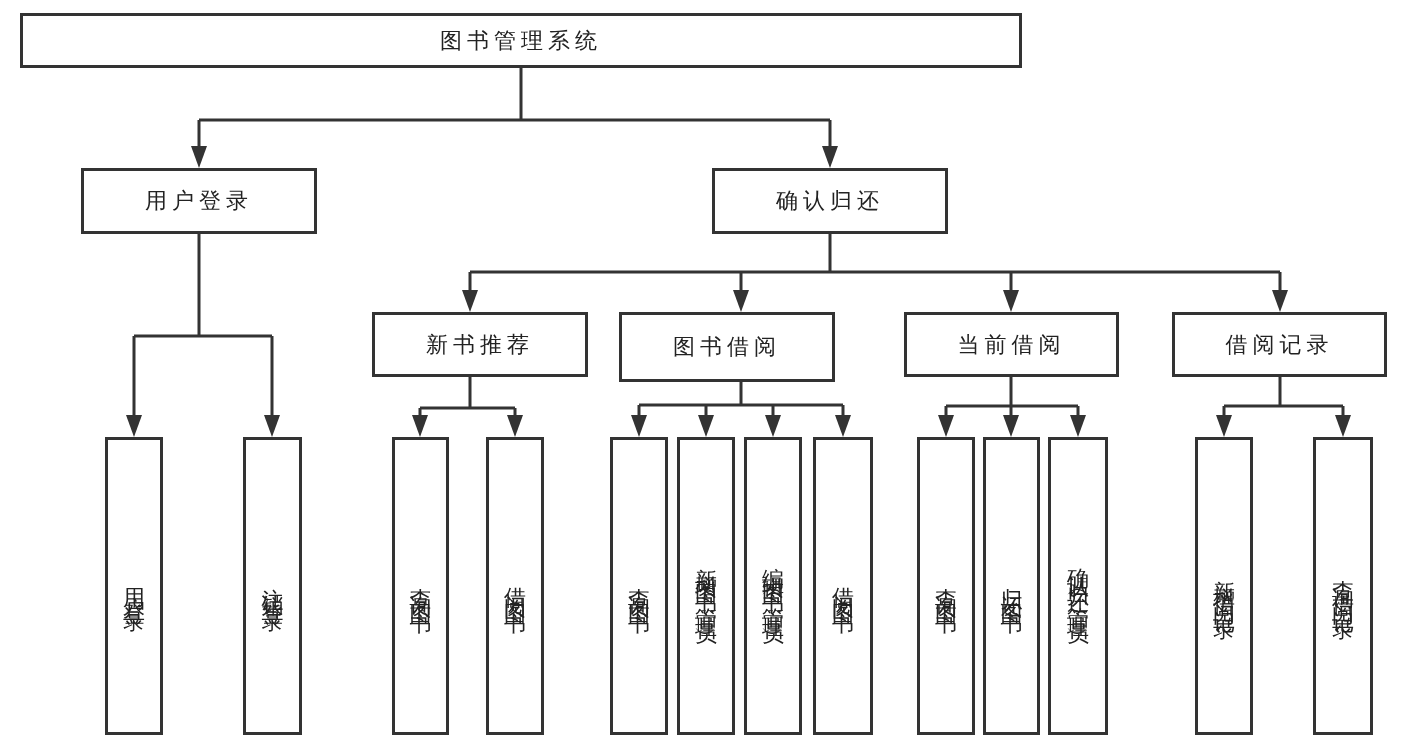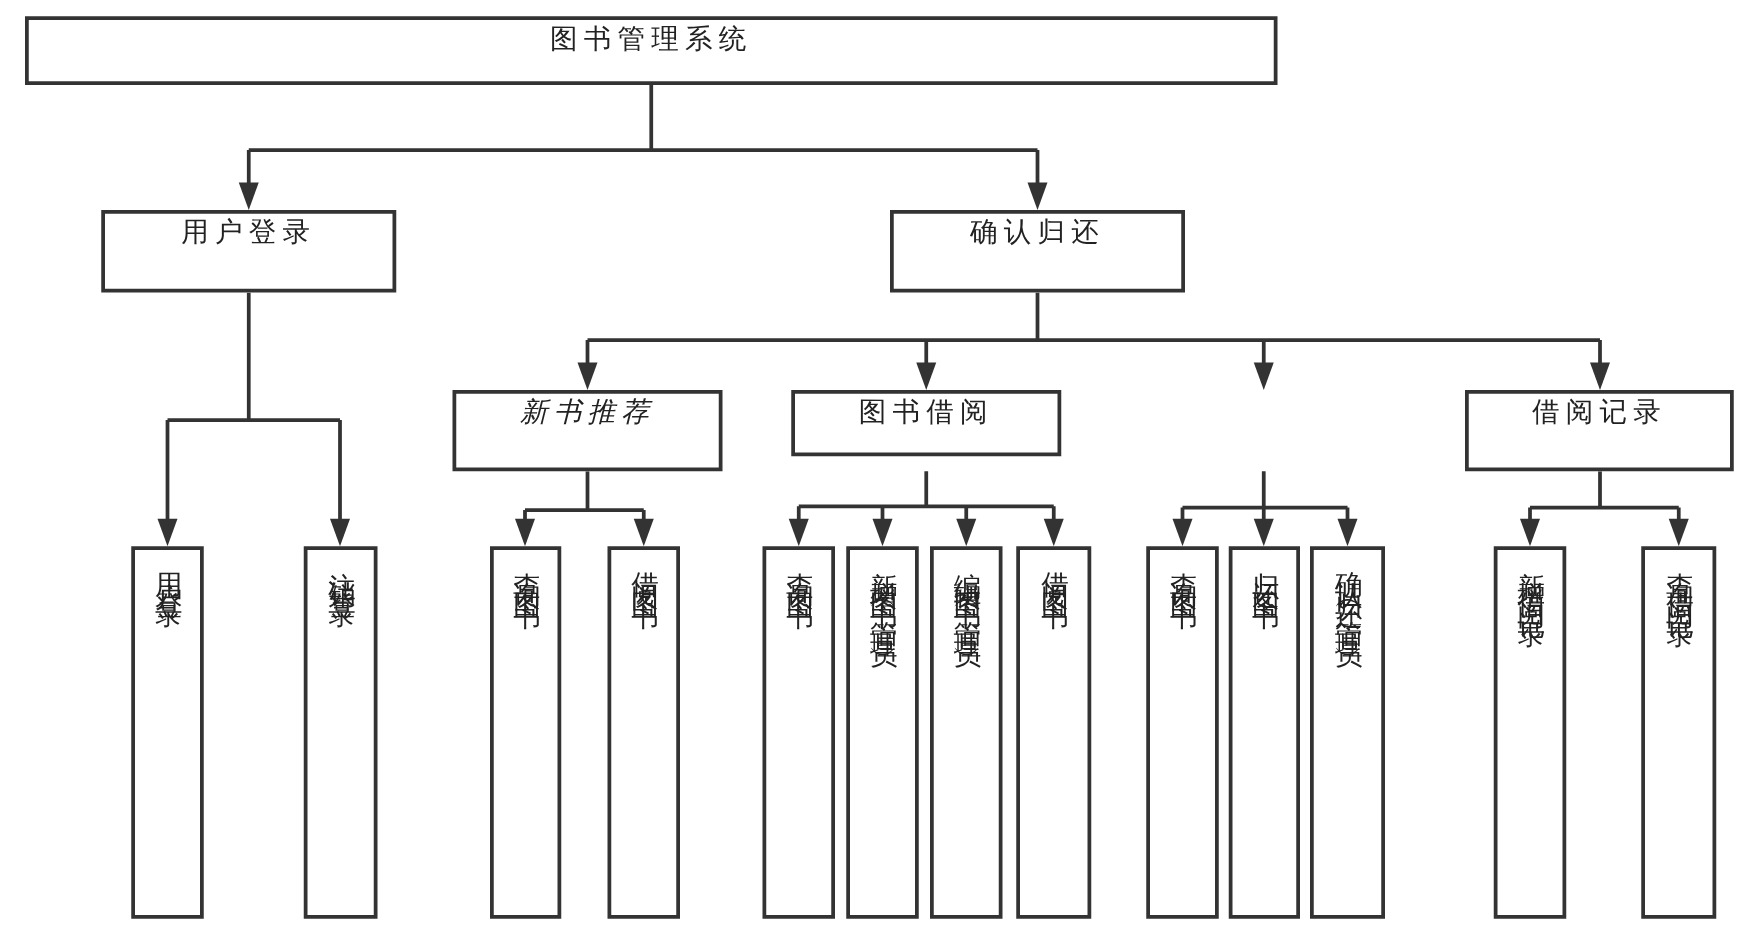--- a/index.html
+++ b/index.html
@@ -37,21 +37,21 @@
   .connectors polygon {
     fill: var(--line);
     stroke: none;
   }
   .box {
     position: absolute;
     box-sizing: border-box;
     border: 3px solid var(--boxBorder);
     background: var(--background);
     display: flex;
-    align-items: flex-start;
+    align-items: center;
     justify-content: center;
     color: var(--text);
   }
   .box.h span {
     font-size: 22px;
     letter-spacing: 5px;
     white-space: nowrap;
     color: var(--text);
   }
   .box.v span {
@@ -134,25 +134,28 @@
     <span>图书管理系统</span>
   </div>
 
   <div class="box h" style="left:81px; top:168px; width:236px; height:66px;">
     <span>用户登录</span>
   </div>
   <div class="box h" style="left:712px; top:168px; width:236px; height:66px;">
     <span>确认归还</span>
   </div>
 
-  <div class="box h" style="left:362px; top:312px; width:216px; height:65px;font-style:italic;">
+  <div class="box h" style="left:372px; top:312px; width:216px; height:65px;">
     <span>新书推荐</span>
   </div>
-  <div class="box h" style="left:633px; top:312px; width:216px; height:53px;">
+  <div class="box h" style="left:619px; top:312px; width:216px; height:70px;">
     <span>图书借阅</span>
+  </div>
+  <div class="box h" style="left:904px; top:312px; width:215px; height:65px;">
+    <span>当前借阅</span>
   </div>
   <div class="box h" style="left:1172px; top:312px; width:215px; height:65px;">
     <span>借阅记录</span>
   </div>
 
   <div class="box v" style="left:105px; top:437px; width:58px; height:298px;">
     <span>用户登录</span>
   </div>
   <div class="box v" style="left:243px; top:437px; width:59px; height:298px;">
     <span>注销登录</span>

